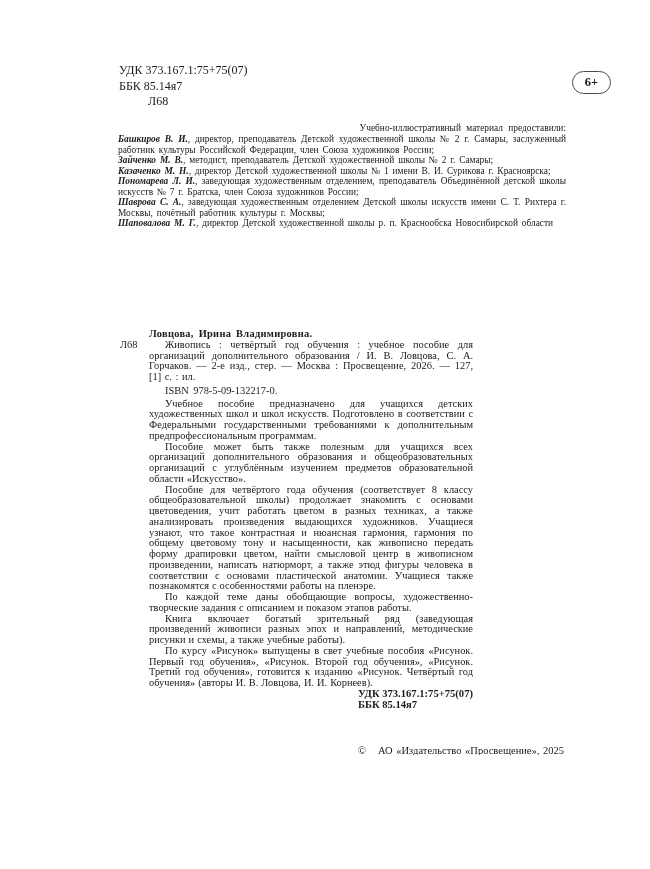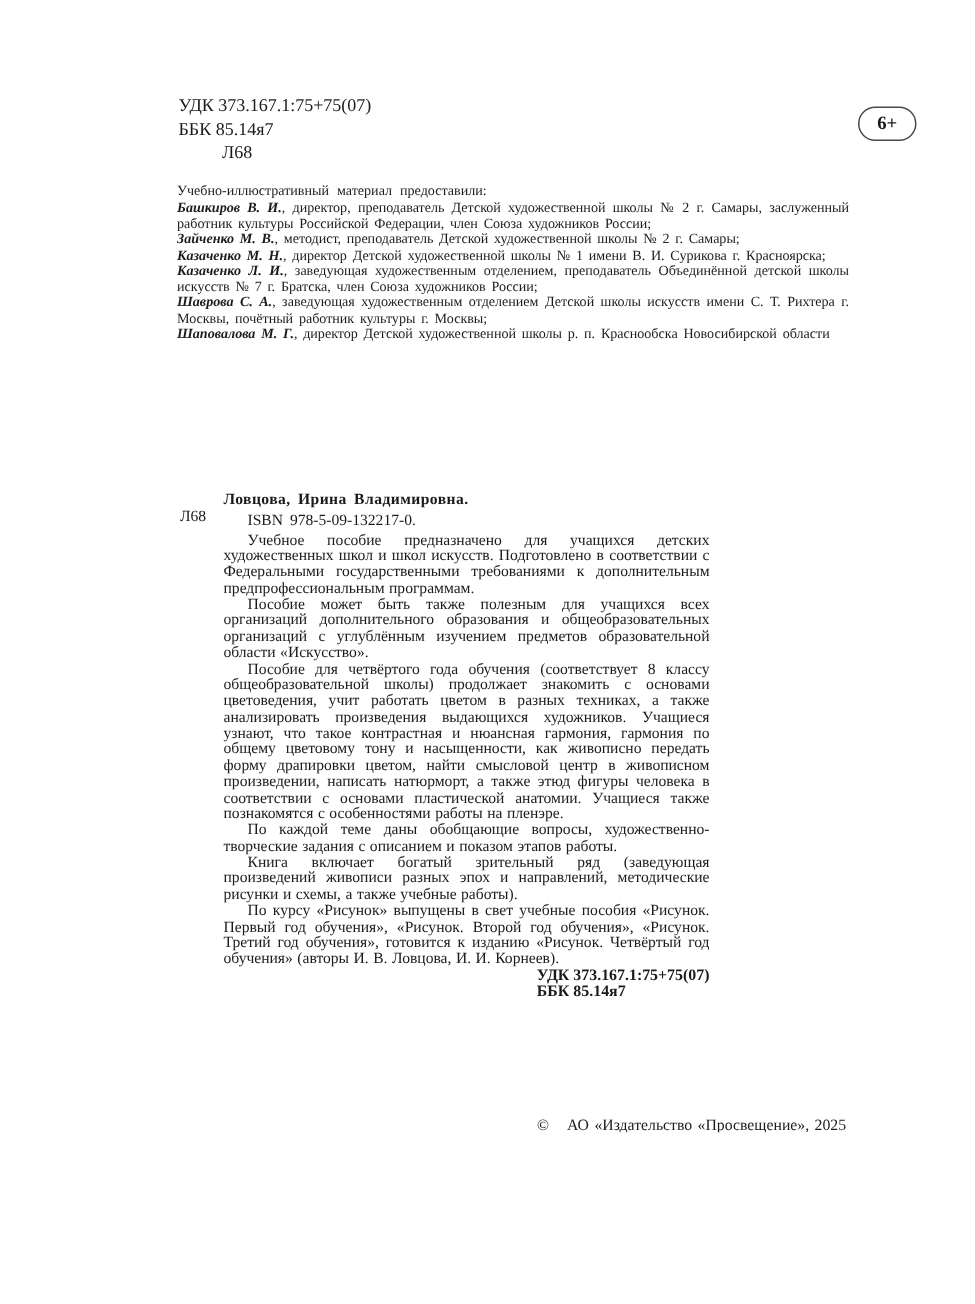--- a/index.html
+++ b/index.html
@@ -20,21 +20,21 @@
   
   .age-badge {
     position: absolute; left: 572px; top: 71px; width: 37px; height: 21px;
     border: 1.4px solid #4a4a4a; border-radius: 12px;
     display: flex; align-items: center; justify-content: center;
     font-size: 12.5px; font-weight: bold;
   }
 
   
   .contrib { position: absolute; left: 118px; top: 123px; width: 448px; font-size: 9.4px; line-height: 10.45px; }
-  .contrib-heading { margin: 0 0 1px 0; text-align: left; word-spacing: 3px; }
+  .contrib-heading { margin: 0 0 1px 0; text-align: right; word-spacing: 3px; }
   .contrib p.entry { margin: 0; text-align: justify; word-spacing: 1.5px; hyphens: auto; }
   .contrib .cname { font-weight: bold; font-style: italic; }
 
   
   .main-col { position: absolute; left: 149px; top: 329px; width: 324px; font-size: 10.4px; line-height: 10.75px; }
   .margin-code { position: absolute; left: -29px; top: 11px; }
   .author { margin: 0; font-weight: bold; letter-spacing: 0.3px; word-spacing: 2px; }
   .desc { margin: 0; text-indent: 16px; text-align: justify; word-spacing: 1px; hyphens: auto; }
   .isbn-line { margin: 3px 0 2px 0; text-indent: 16px; word-spacing: 2px; }
   .annotation p { margin: 0; text-indent: 16px; text-align: justify; word-spacing: 0.4px; hyphens: auto; }
@@ -62,28 +62,29 @@
 
   <div class="age-badge">
       <span>6+</span>
     </div>
 
   <div class="contrib">
     <p class="contrib-heading">Учебно-иллюстративный материал предоставили:</p>
     <p class="entry"><span class="cname">Башкиров В. И.</span><span>, директор, преподаватель Детской художественной школы № 2 г. Самары, заслуженный работник культуры Российской Федерации, член Союза художников России;</span></p>
     <p class="entry"><span class="cname">Зайченко М. В.</span><span>, методист, преподаватель Детской художественной школы № 2 г. Самары;</span></p>
     <p class="entry"><span class="cname">Казаченко М. Н.</span><span>, директор Детской художественной школы № 1 имени В. И. Сурикова г. Красноярска;</span></p>
-    <p class="entry"><span class="cname">Казаченко Л. И.</span><span>, заведующая художественным отделением, преподаватель Объединённой детской школы искусств № 7 г. Братска, член Союза художников России;</span></p>
+    <p class="entry"><span class="cname">Пономарева Л. И.</span><span>, заведующая художественным отделением, преподаватель Объединённой детской школы искусств № 7 г. Братска, член Союза художников России;</span></p>
     <p class="entry"><span class="cname">Шаврова С. А.</span><span>, заведующая художественным отделением Детской школы искусств имени С. Т. Рихтера г. Москвы, почётный работник культуры г. Москвы;</span></p>
     <p class="entry"><span class="cname">Шаповалова М. Г.</span><span>, директор Детской художественной школы р. п. Краснообска Новосибирской области</span></p>
   </div>
 
   <div class="main-col">
     <span class="margin-code">Л68</span>
     <p class="author">Ловцова, Ирина Владимировна.</p>
+    <p class="desc">Живопись : четвёртый год обучения : учебное пособие для организаций дополнительного образования / И. В. Ловцова, С. А. Горчаков. — 2-е изд., стер. — Москва : Просвещение, 2026. — 127, [1] с. : ил.</p>
     <p class="isbn-line">ISBN 978-5-09-132217-0.</p>
 
     <div class="annotation">
       <p>Учебное пособие предназначено для учащихся детских художественных школ и школ искусств. Подготовлено в соответствии с Федеральными государственными требованиями к дополнительным предпрофессиональным программам.</p>
       <p>Пособие может быть также полезным для учащихся всех организаций дополнительного образования и общеобразовательных организаций с углублённым изучением предметов образовательной области «Искусство».</p>
       <p>Пособие для четвёртого года обучения (соответствует 8 классу общеобразовательной школы) продолжает знакомить с основами цветоведения, учит работать цветом в разных техниках, а также анализировать произведения выдающихся художников. Учащиеся узнают, что такое контрастная и нюансная гармония, гармония по общему цветовому тону и насыщенности, как живописно передать форму драпировки цветом, найти смысловой центр в живописном произведении, написать натюрморт, а также этюд фигуры человека в соответствии с основами пластической анатомии. Учащиеся также познакомятся с особенностями работы на пленэре.</p>
       <p>По каждой теме даны обобщающие вопросы, художественно-творческие задания с описанием и показом этапов работы.</p>
       <p>Книга включает богатый зрительный ряд (заведующая произведений живописи разных эпох и направлений, методические рисунки и схемы, а также учебные работы).</p>
       <p>По курсу «Рисунок» выпущены в свет учебные пособия «Рисунок. Первый год обучения», «Рисунок. Второй год обучения», «Рисунок. Третий год обучения», готовится к изданию «Рисунок. Четвёртый год обучения» (авторы И. В. Ловцова, И. И. Корнеев).</p>
     </div>

